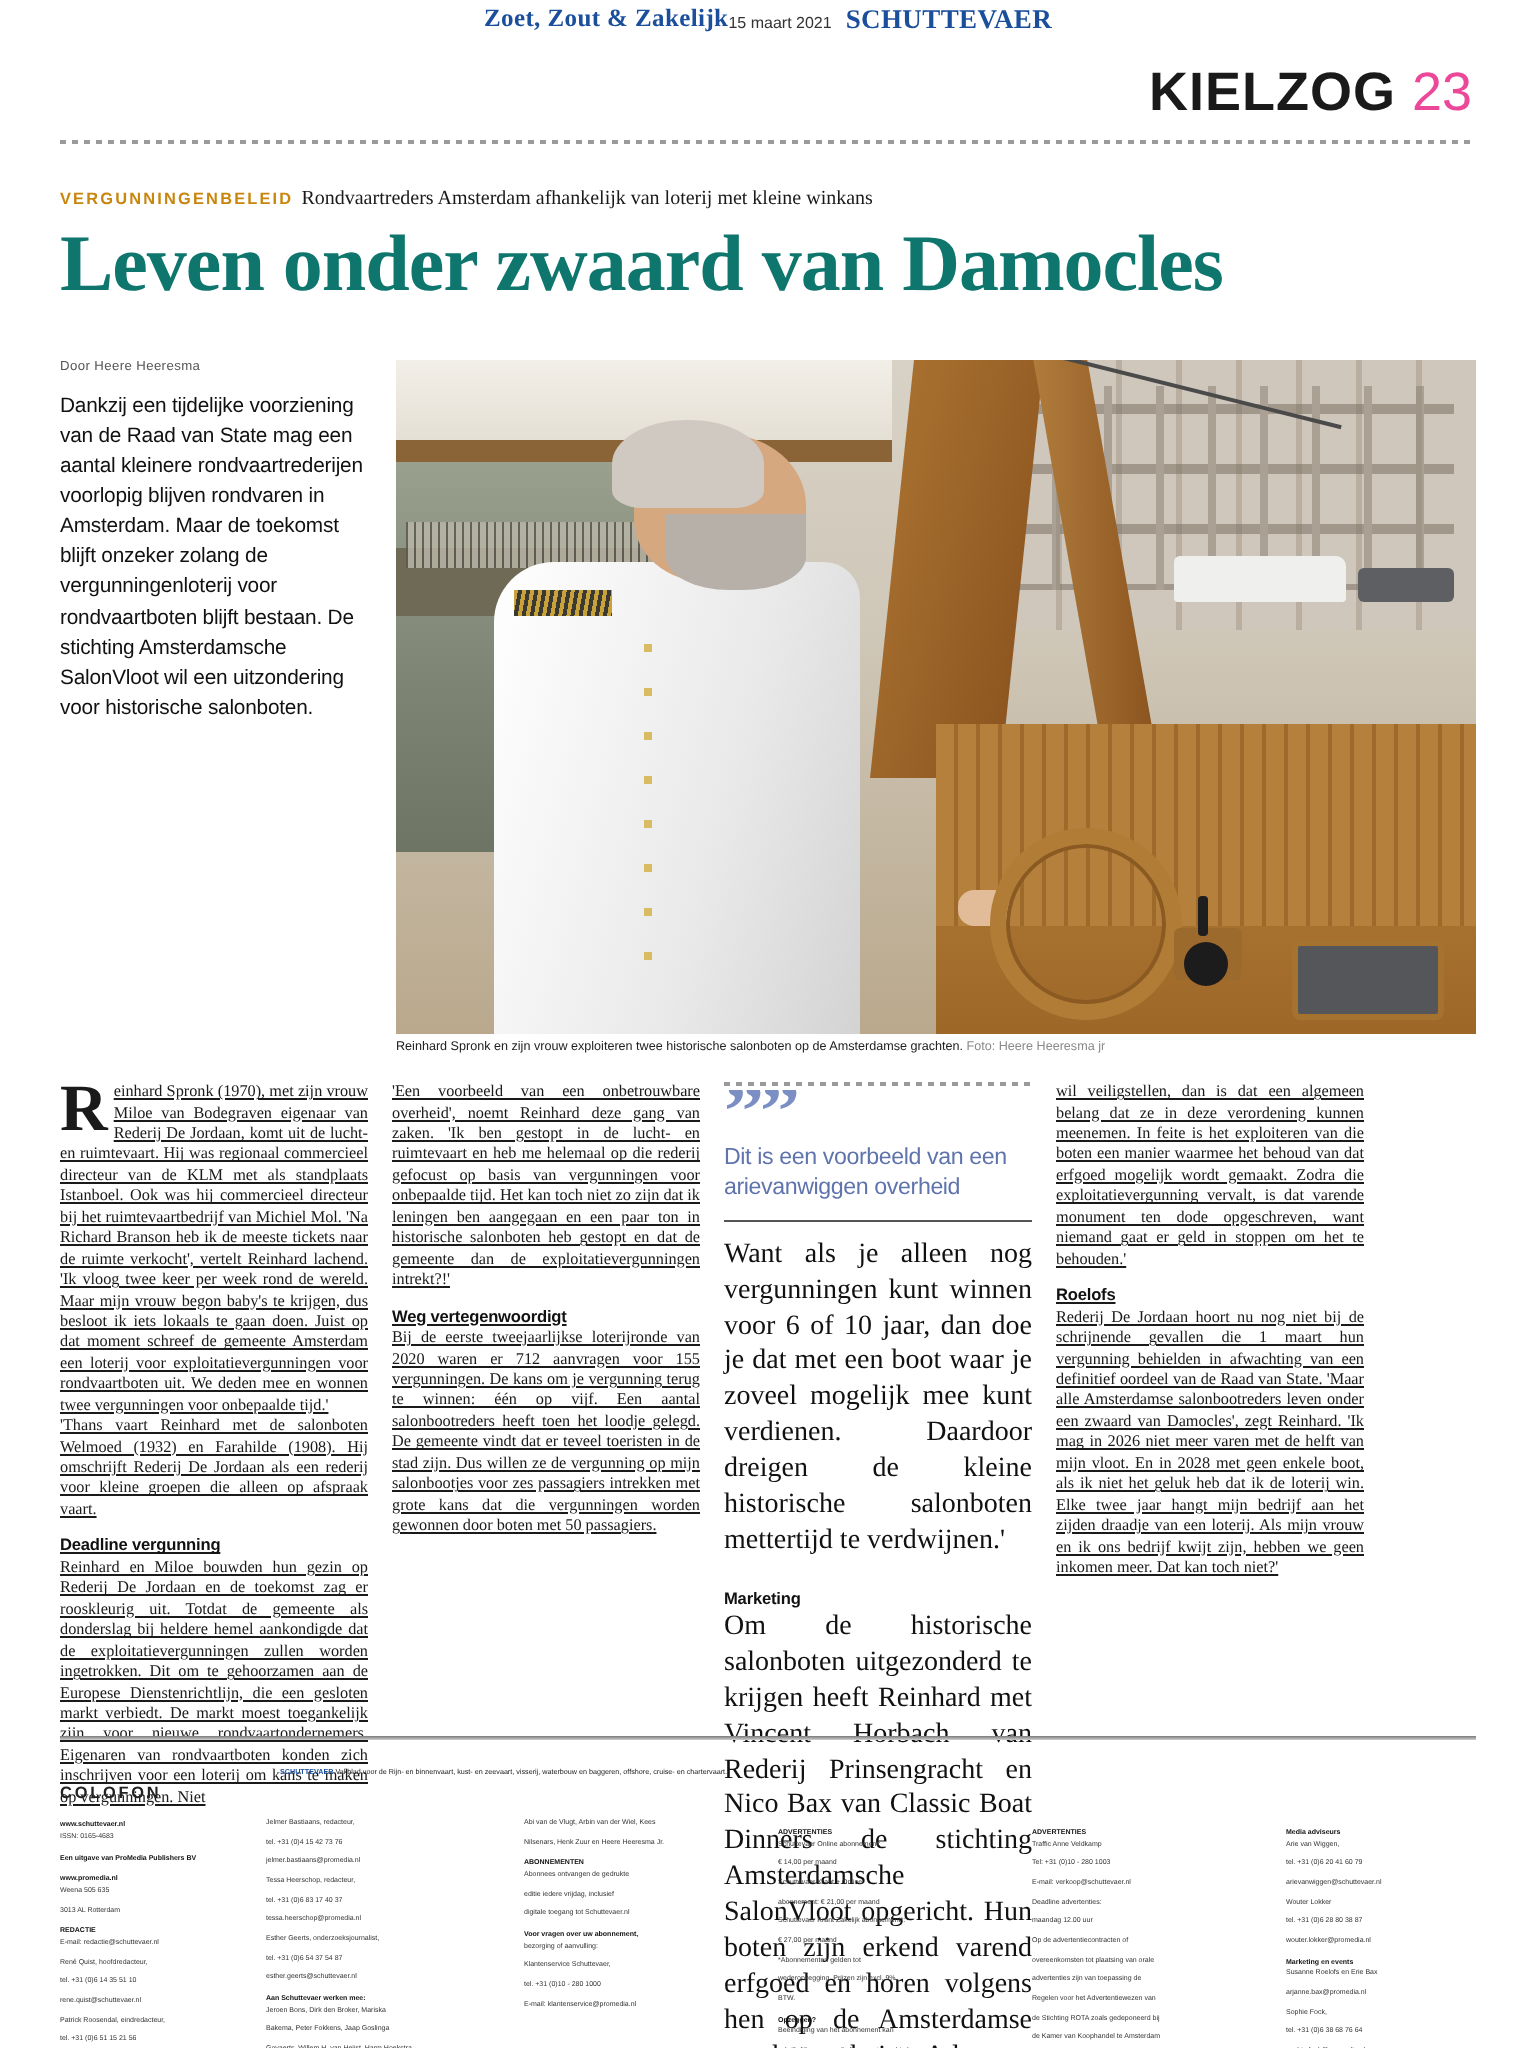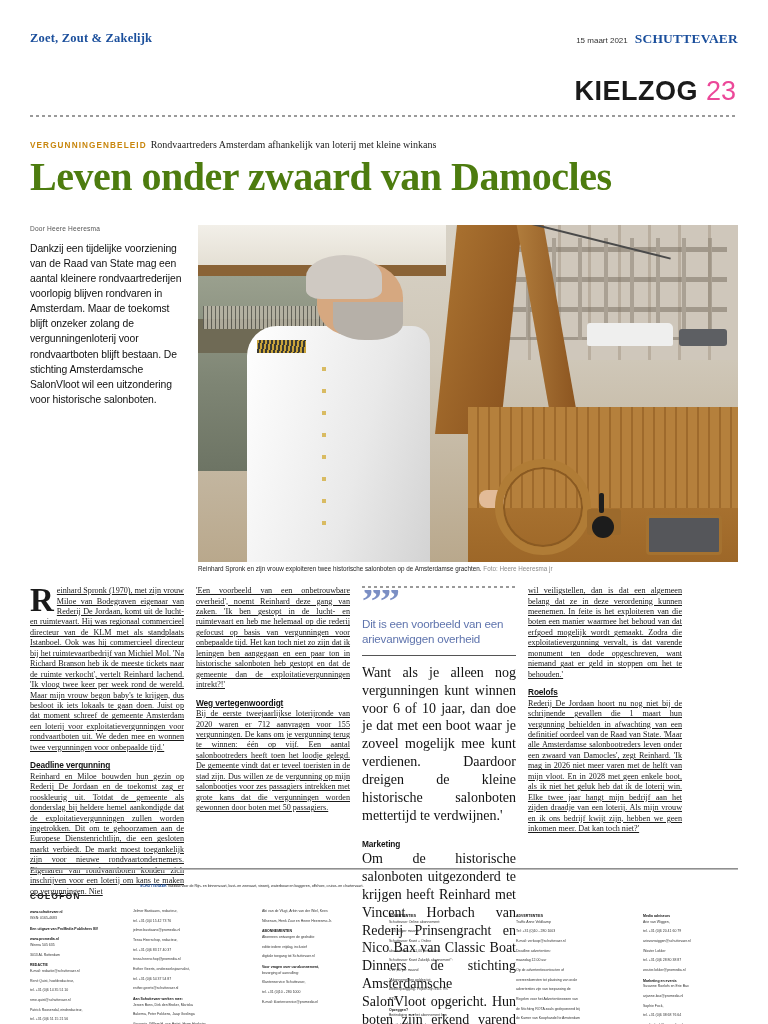--- a/index.html
+++ b/index.html
@@ -7,50 +7,50 @@
     width:768px;height:1024px;
     background:#ffffff;
     font-family:"Liberation Serif", serif;
     color:#111;
     overflow:hidden;
     position:relative;
   }
   .page{width:768px;height:1024px;position:relative;box-sizing:border-box;padding:0 30px;}
 
   
-  .masthead{display:flex;align-items:flex-start;justify-content:space-between;padding-top:31px;}
+  .masthead{display:flex;align-items:flex-start;justify-content:center;padding-top:2px;}
   .mast-left{
     font-family:"Liberation Serif", serif;
     font-weight:bold;font-size:12.5px;color:#1b4f9c;letter-spacing:.2px;
   }
   .mast-right{display:flex;align-items:baseline;gap:7px;}
   .mast-date{font-family:"Liberation Sans", sans-serif;font-size:8px;color:#333;}
   .mast-title{font-family:"Liberation Serif", serif;font-weight:bold;font-size:13.5px;color:#1b4f9c;letter-spacing:.2px;}
 
-  .kielzog-row{display:flex;justify-content:flex-end;align-items:baseline;gap:8px;margin-top:29px;padding-right:2px;}
+  .kielzog-row{display:flex;justify-content:flex-end;align-items:baseline;gap:8px;margin-top:13px;padding-right:2px;}
   .kielzog{font-family:"Liberation Sans", sans-serif;font-weight:bold;font-size:27px;letter-spacing:.5px;color:#1a1a1a;}
   .pagenum{font-family:"Liberation Sans", sans-serif;font-size:27px;color:#ec4899;}
 
   .rule-dot{
     margin-top:8px;height:2px;width:100%;
     background-image:repeating-linear-gradient(to right,#9a9a9a 0 3px,transparent 3px 6px);
   }
 
   
   .kicker{margin-top:22px;font-size:9.5px;line-height:1.2;}
   .kicker .tag{
     font-family:"Liberation Sans", sans-serif;font-weight:bold;font-size:8.2px;
     letter-spacing:1.1px;color:#c8860d;text-transform:uppercase;margin-right:4px;
   }
   .kicker .sub{font-family:"Liberation Serif", serif;font-size:10px;color:#1a1a1a;margin-top:12px;}
 
   .headline{
     margin-top:6px;
     font-family:"Liberation Serif", serif;font-weight:bold;
-    font-size:40px;line-height:1.02;letter-spacing:-.5px;color:#4d7c0f;
+    font-size:40px;line-height:1.02;letter-spacing:-.5px;color:#0f766e;
   }
 
   
   .top-area{display:flex;gap:14px;margin-top:14px;}
   .intro-col{width:154px;flex:none;}
   .byline{
     font-family:"Liberation Sans", sans-serif;font-size:6.6px;color:#555;letter-spacing:.2px;
     margin-bottom:9px;
   }
   .intro{
@@ -220,20 +220,21 @@
         <span>Reinhard Spronk en zijn vrouw exploiteren twee historische salonboten op de Amsterdamse grachten.</span>
         <span class="credit">Foto: Heere Heeresma jr</span>
       </div>
     </div>
   </div>
 
   <div class="body-wrap">
 
     <div class="col">
       <p class="dropcap">Reinhard Spronk (1970), met zijn vrouw Miloe van Bodegraven eigenaar van Rederij De Jordaan, komt uit de lucht- en ruimtevaart. Hij was regionaal commercieel directeur van de KLM met als standplaats Istanboel. Ook was hij commercieel directeur bij het ruimtevaartbedrijf van Michiel Mol. 'Na Richard Branson heb ik de meeste tickets naar de ruimte verkocht', vertelt Reinhard lachend. 'Ik vloog twee keer per week rond de wereld. Maar mijn vrouw begon baby's te krijgen, dus besloot ik iets lokaals te gaan doen. Juist op dat moment schreef de gemeente Amsterdam een loterij voor exploitatievergunningen voor rondvaartboten uit. We deden mee en wonnen twee vergunningen voor onbepaalde tijd.'</p>
+      <p>'Thans vaart Reinhard met de salonboten Welmoed (1932) en Farahilde (1908). Hij omschrijft Rederij De Jordaan als een rederij voor kleine groepen die alleen op afspraak vaart.</p>
       <div class="subhead">Deadline vergunning</div>
       <p>Reinhard en Miloe bouwden hun gezin op Rederij De Jordaan en de toekomst zag er rooskleurig uit. Totdat de gemeente als donderslag bij heldere hemel aankondigde dat de exploitatievergunningen zullen worden ingetrokken. Dit om te gehoorzamen aan de Europese Dienstenrichtlijn, die een gesloten markt verbiedt. De markt moest toegankelijk zijn voor nieuwe rondvaartondernemers. Eigenaren van rondvaartboten konden zich inschrijven voor een loterij om kans te maken op vergunningen. Niet</p>
     </div>
 
     <div class="col">
       <p>'Een voorbeeld van een onbetrouwbare overheid', noemt Reinhard deze gang van zaken. 'Ik ben gestopt in de lucht- en ruimtevaart en heb me helemaal op die rederij gefocust op basis van vergunningen voor onbepaalde tijd. Het kan toch niet zo zijn dat ik leningen ben aangegaan en een paar ton in historische salonboten heb gestopt en dat de gemeente dan de exploitatievergunningen intrekt?!'</p>
       <div class="subhead">Weg vertegenwoordigt</div>
       <p>Bij de eerste tweejaarlijkse loterijronde van 2020 waren er 712 aanvragen voor 155 vergunningen. De kans om je vergunning terug te winnen: één op vijf. Een aantal salonbootreders heeft toen het loodje gelegd. De gemeente vindt dat er teveel toeristen in de stad zijn. Dus willen ze de vergunning op mijn salonbootjes voor zes passagiers intrekken met grote kans dat die vergunningen worden gewonnen door boten met 50 passagiers.</p>
     </div>
 

